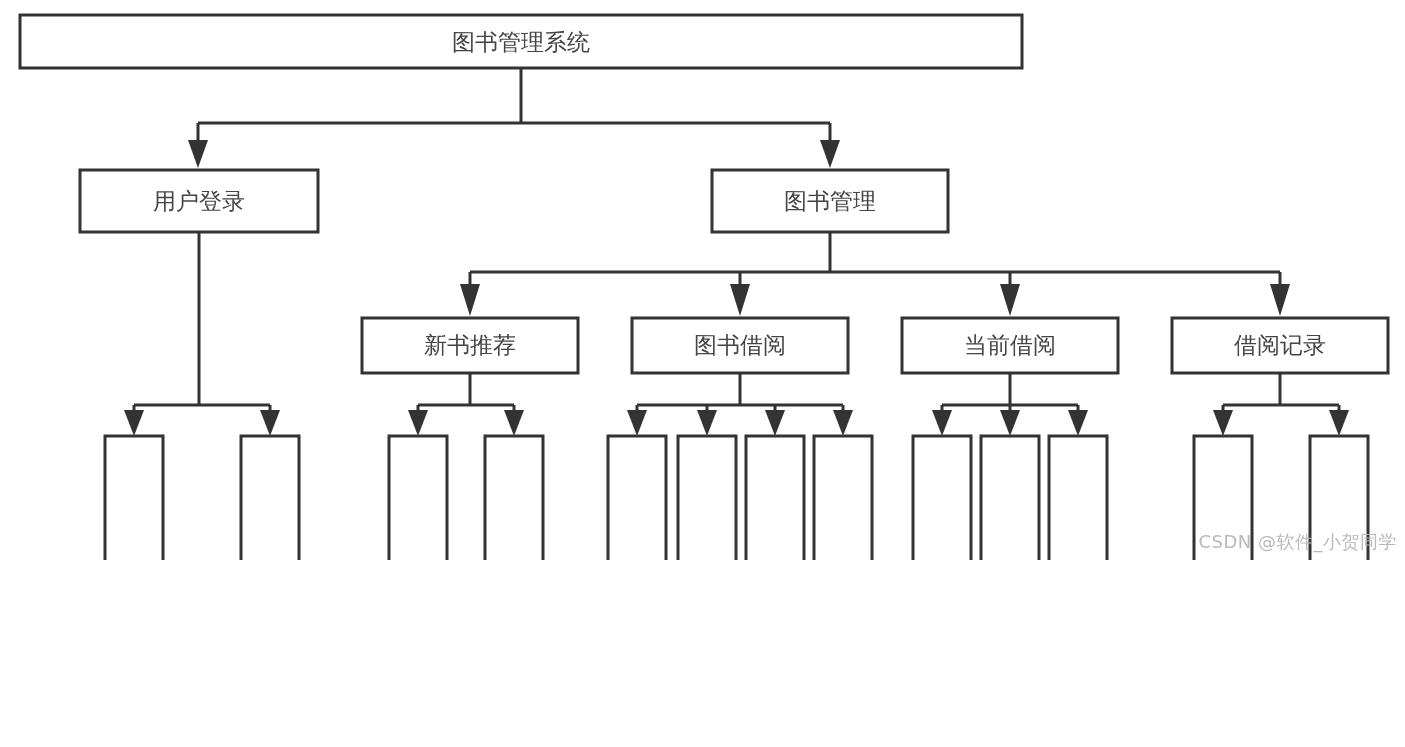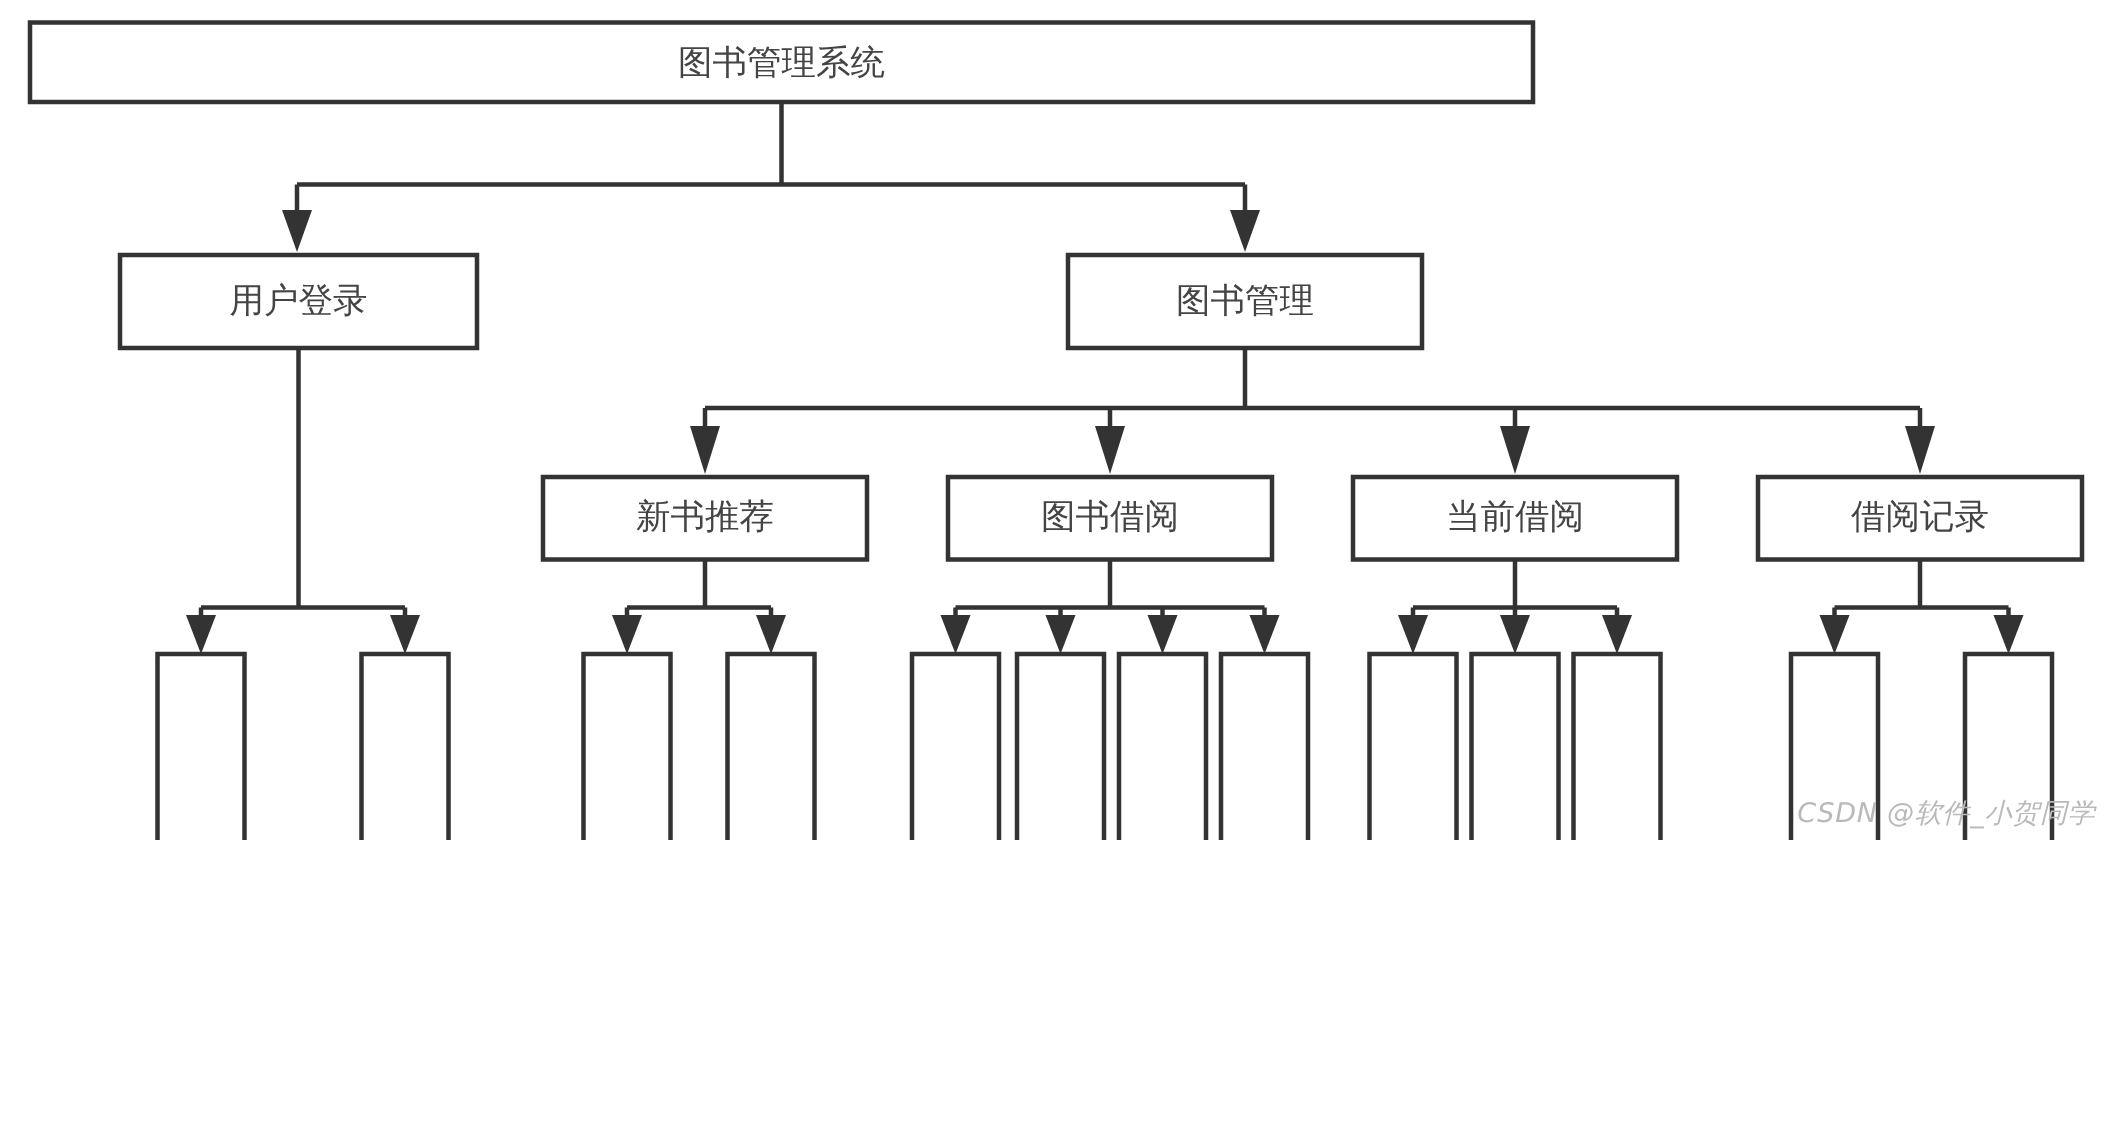--- a/index.html
+++ b/index.html
@@ -64,21 +64,20 @@
   }
   .watermark {
     position: absolute;
     right: 8px;
     bottom: 6px;
     color: #b9b9b9;
     font-size: 18px;
     font-family: "DejaVu Sans", "Liberation Sans", sans-serif;
     letter-spacing: 0.5px;
     user-select: none;
-    font-style: italic;
   }
 </style>
 </head>
 <body>
 
 <div id="diagram-root">
 
   <svg class="diagram-canvas" viewBox="0 0 1405 747">
 
     <g>

